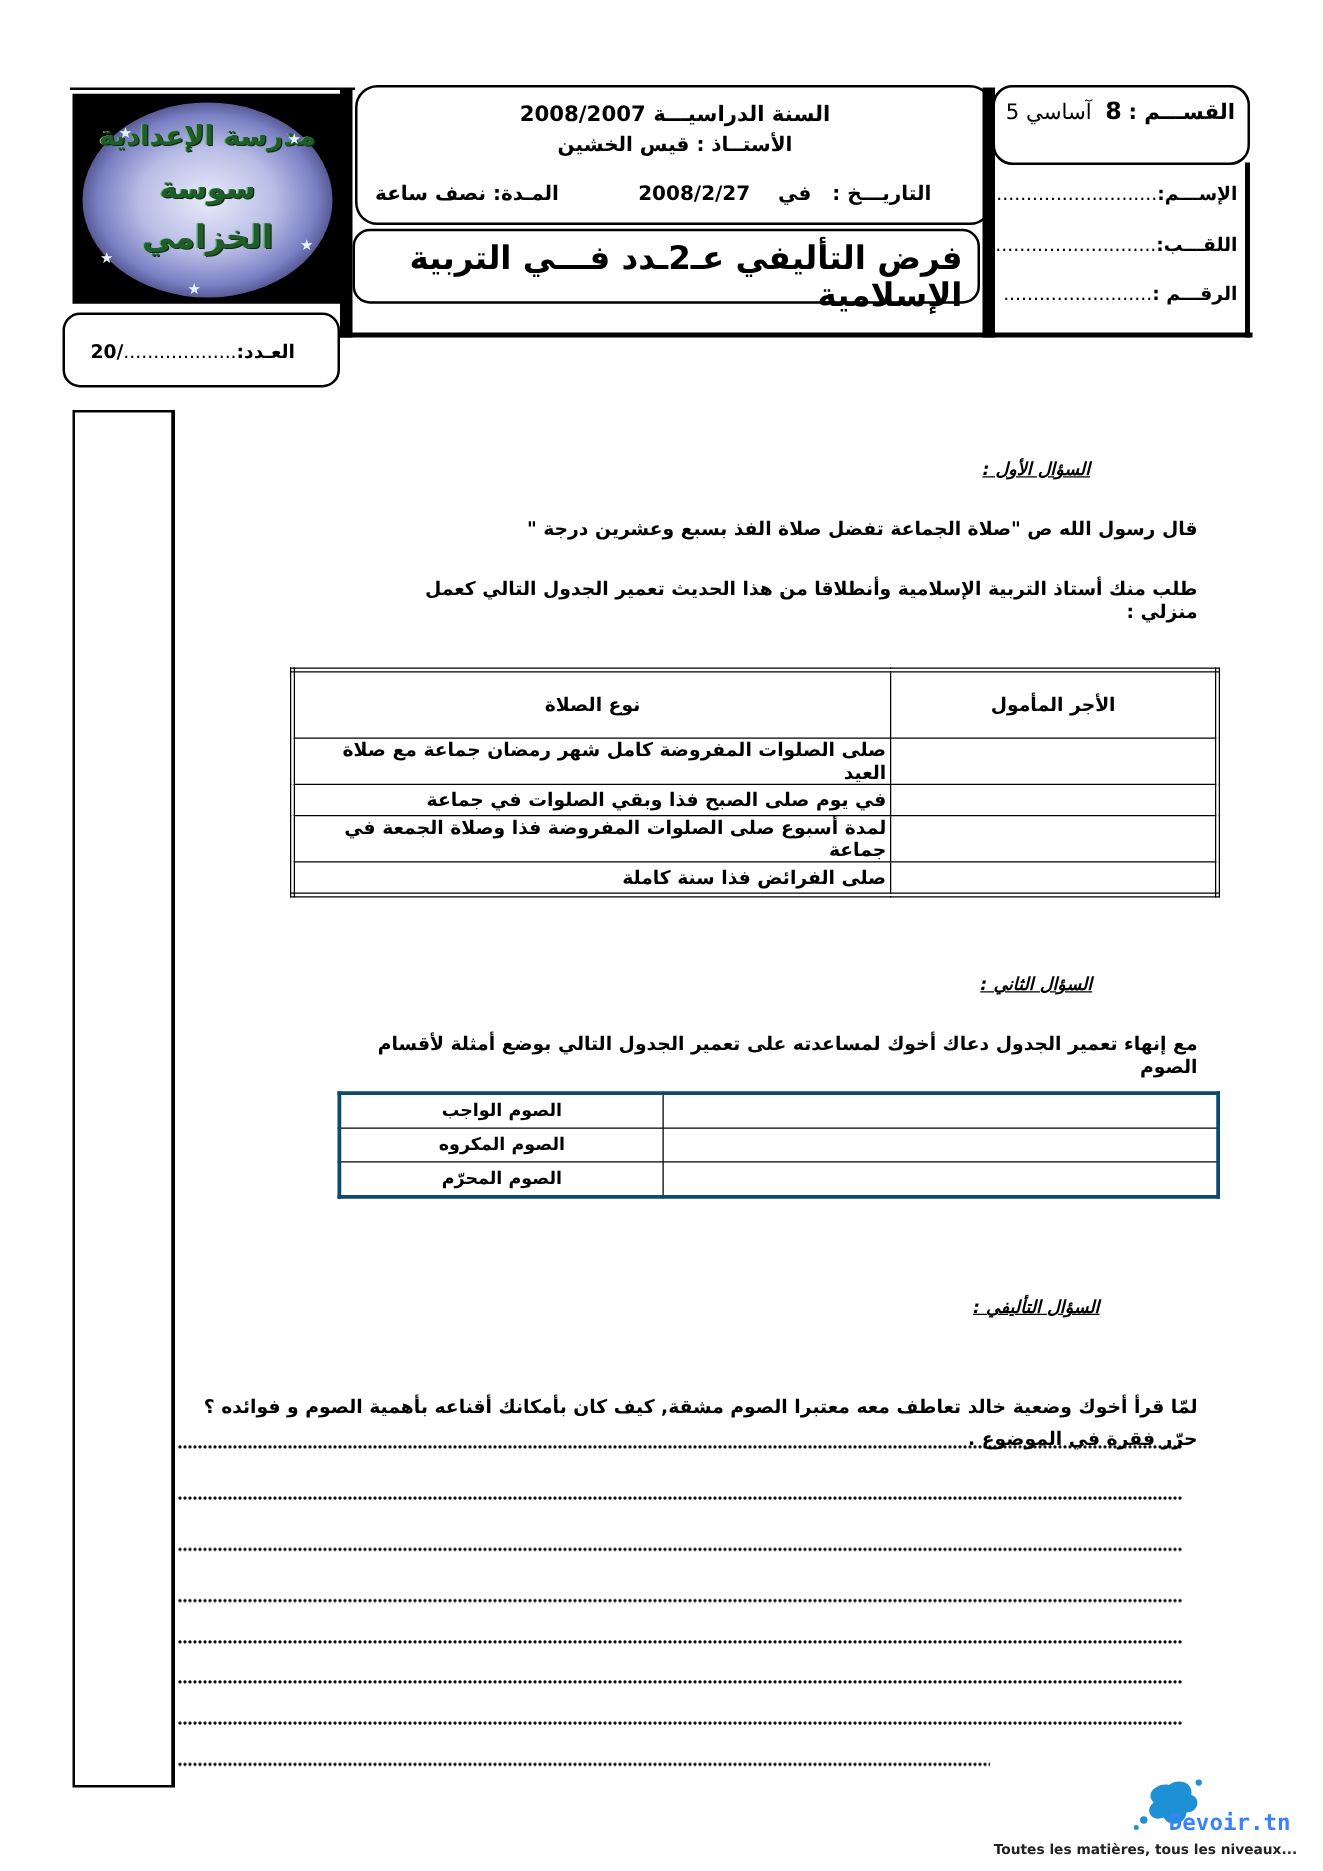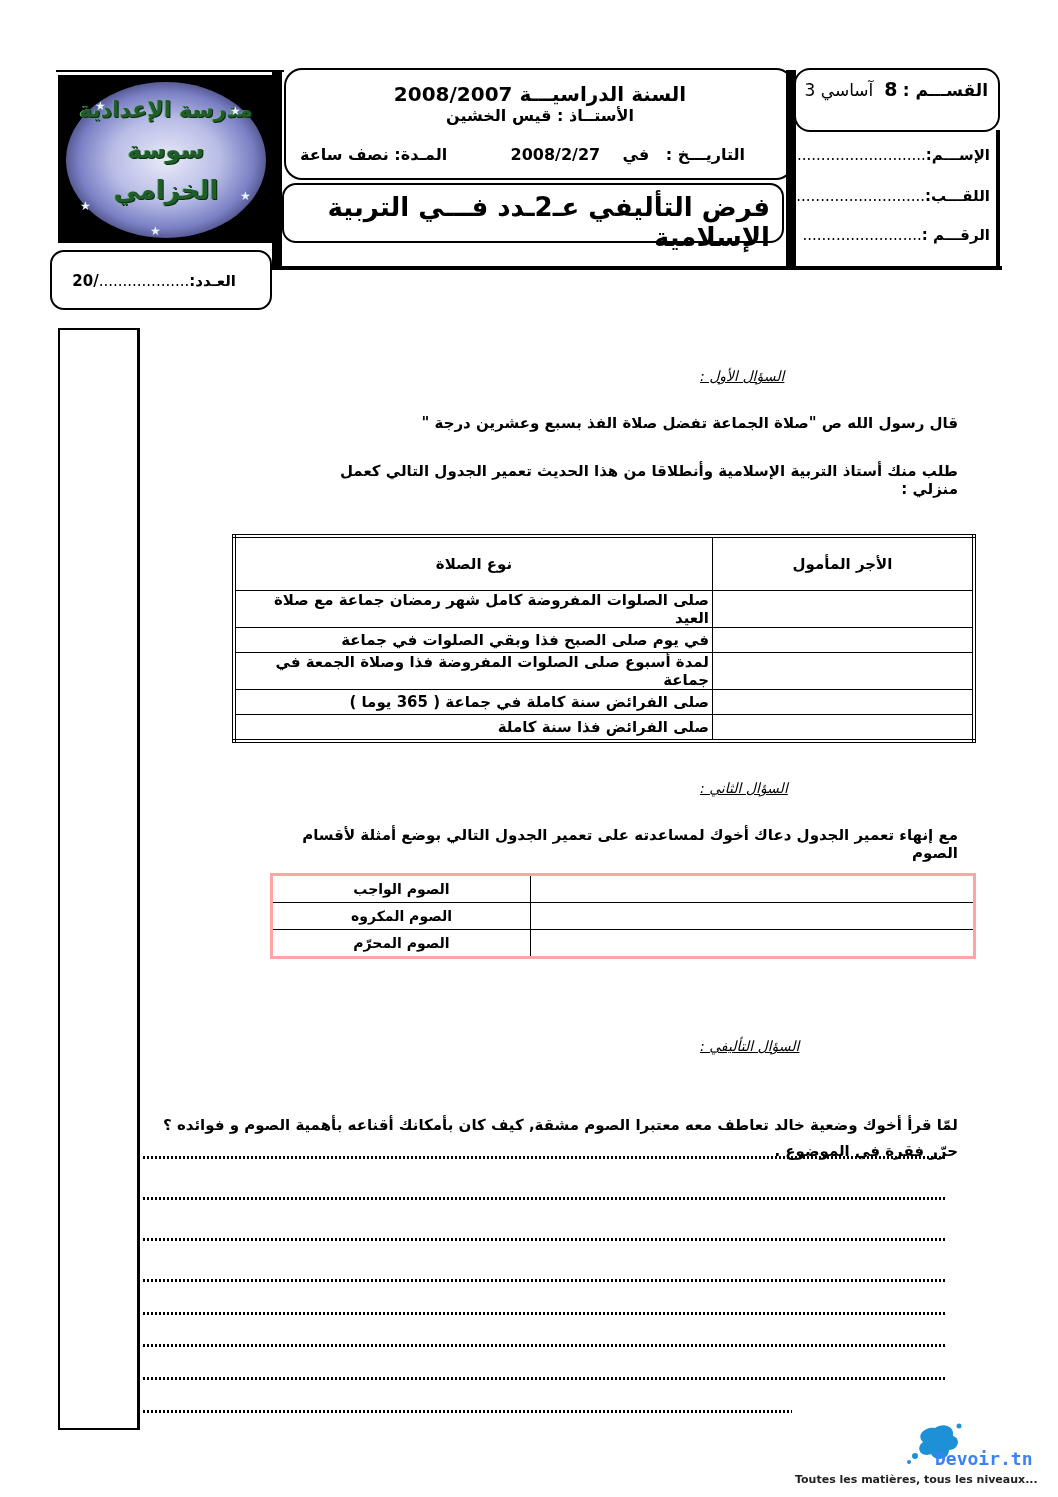--- a/index.html
+++ b/index.html
@@ -21,41 +21,41 @@
   .round-box { border: 2px solid #000; border-radius: 18px; background: #fff; box-sizing: border-box; }
   .year-box { left: 284px; top: 68px; width: 510px; height: 112px; }
   .title-box { left: 282px; top: 183px; width: 502px; height: 60px; border-radius: 14px; }
   .vdiv { left: 786px; top: 70px; width: 10px; height: 200px; background: #000; }
   .class-box { left: 794px; top: 68px; width: 206px; height: 64px; border-radius: 16px; }
   .right-frame { left: 794px; top: 130px; width: 206px; height: 140px; border-right: 4px solid #000; box-sizing: border-box; }
   .hdr-bottom { left: 272px; top: 266px; width: 730px; height: 4px; background: #000; }
 
   .score-box { left: 50px; top: 250px; width: 222px; height: 60px; border: 2px solid #000; border-radius: 14px; background: #fff; box-sizing: border-box; }
 
-  .txt-year { left: 300px; top: 82px; width: 480px; text-align: center; font-size: 20px; font-weight: bold; }
+  .txt-year { left: 300px; top: 82px; width: 480px; text-align: center; font-size: 17px; font-weight: bold; }
   .txt-teacher { left: 300px; top: 106px; width: 480px; text-align: center; font-size: 16px; font-weight: bold; }
   .txt-date-row { left: 300px; top: 145px; width: 445px; font-size: 16px; font-weight: bold; display: flex; justify-content: space-between; direction: rtl; }
   .txt-title { left: 300px; top: 192px; width: 470px; font-size: 26px; font-weight: bold; direction: rtl; text-align: right; }
   .txt-class { left: 800px; top: 78px; width: 188px; font-size: 17px; direction: rtl; text-align: right; }
   .field-row { width: 190px; left: 800px; font-size: 15px; font-weight: bold; direction: rtl; text-align: right; }
   .dots { font-weight: normal; letter-spacing: 0px; }
   .txt-score { left: 60px; top: 272px; width: 176px; font-size: 15px; font-weight: bold; direction: rtl; text-align: right; }
 
   
   .margin-box { left: 58px; top: 328px; width: 82px; height: 1102px; border: 2px solid #000; border-right-width: 3px; box-sizing: border-box; }
 
   
-  .q-head { font-size: 14px; font-weight: normal; font-style: italic; text-decoration: underline; direction: rtl; text-align: left; }
+  .q-head { font-size: 14px; font-weight: bold; font-style: italic; text-decoration: underline; direction: rtl; text-align: center; }
   .q-text { font-size: 15px; font-weight: bold; direction: rtl; text-align: right; }
 
   table { border-collapse: collapse; position: absolute; }
   table.t1 { left: 232px; top: 534px; width: 744px; border: 4px double #000; }
   table.t1 td { border: 1.5px solid #000; font-size: 15px; font-weight: bold; direction: rtl; text-align: right; padding: 0 3px; height: 24px; }
   table.t1 tr.head td { height: 52px; text-align: center; }
-  table.t2 { left: 270px; top: 873px; width: 706px; border: 3px solid #fca5a5; }
+  table.t2 { left: 270px; top: 873px; width: 706px; border: 3px solid #0c4a6e; }
   table.t2 td { border: 1.5px solid #000; font-size: 14px; font-weight: bold; direction: rtl; text-align: center; height: 24px; }
 
   .dotline { left: 142px; height: 3px; width: 804px;
     background-image: radial-gradient(circle, #000 1.2px, transparent 1.4px);
     background-size: 4px 3px; background-repeat: repeat-x; }
   .wm-splash { left: 905px; top: 1418px; width: 60px; height: 50px; }
   .wm-brand { left: 935px; top: 1448px; font-size: 18px; font-weight: bold; color: #3b82f6; font-family: "DejaVu Sans Mono", monospace; }
   .wm-tag { left: 795px; top: 1473px; font-size: 11px; font-weight: bold; color: #222; }
 </style>
 </head>
@@ -100,21 +100,21 @@
 
 <div class="abs round-box title-box"></div>
 <div class="abs txt-title">فرض التأليفي عـ2ـدد   فـــي التربية الإسلامية</div>
 
 <div class="abs vdiv"></div>
 <div class="abs right-frame"></div>
 <div class="abs round-box class-box"></div>
 <div class="abs txt-class">
   <span class="bold">القســـم :</span>
   <span class="bold" style="font-size:19px;">8</span>
-  &nbsp;<span>آساسي 3</span>
+  &nbsp;<span>آساسي 5</span>
 </div>
 
 <div class="abs field-row" style="top:146px;">
   <span>الإســـم:</span><span class="dots">............................</span>
 </div>
 <div class="abs field-row" style="top:187px;">
   <span>اللقـــب:</span><span class="dots">............................</span>
 </div>
 <div class="abs field-row" style="top:226px;">
   <span>الرقـــم :</span><span class="dots">.........................</span>
@@ -142,24 +142,20 @@
   <tr>
     <td>صلى الصلوات المفروضة كامل شهر رمضان جماعة مع صلاة العيد</td>
     <td></td>
   </tr>
   <tr>
     <td>في يوم صلى الصبح فذا وبقي الصلوات في جماعة</td>
     <td></td>
   </tr>
   <tr>
     <td>لمدة أسبوع صلى الصلوات المفروضة فذا وصلاة الجمعة في جماعة</td>
-    <td></td>
-  </tr>
-  <tr>
-    <td>صلى الفرائض سنة كاملة في جماعة ( 365 يوما )</td>
     <td></td>
   </tr>
   <tr>
     <td>صلى الفرائض فذا سنة كاملة</td>
     <td></td>
   </tr>
 </tbody>
   </table>
 
 <div class="abs q-head" style="left:700px;top:780px;width:258px;">السؤال الثاني :</div>

